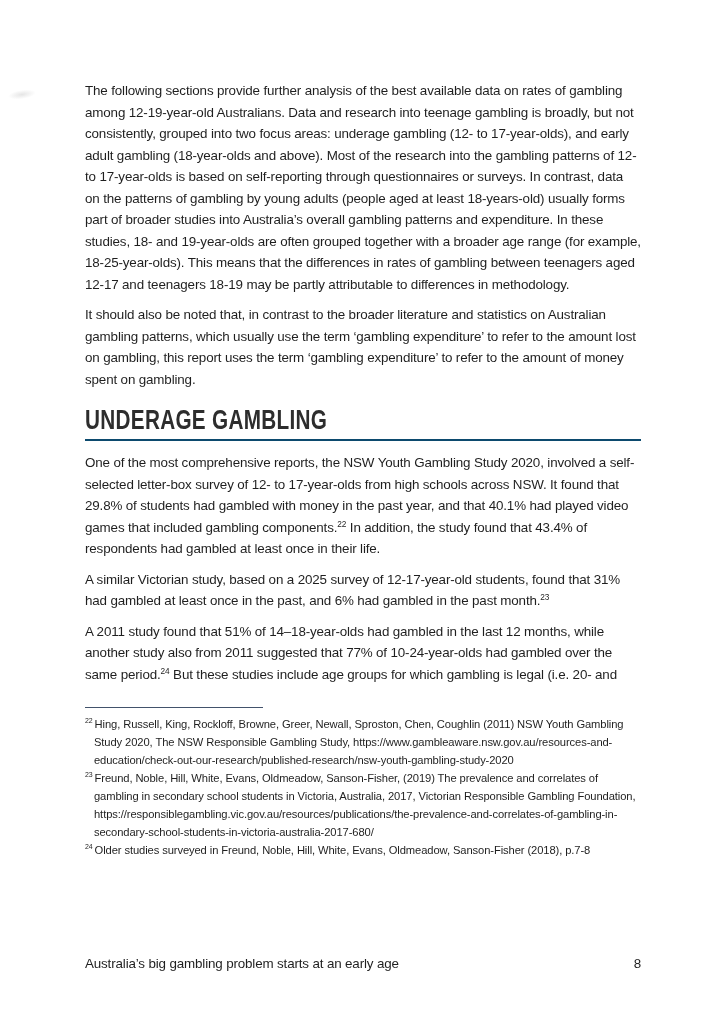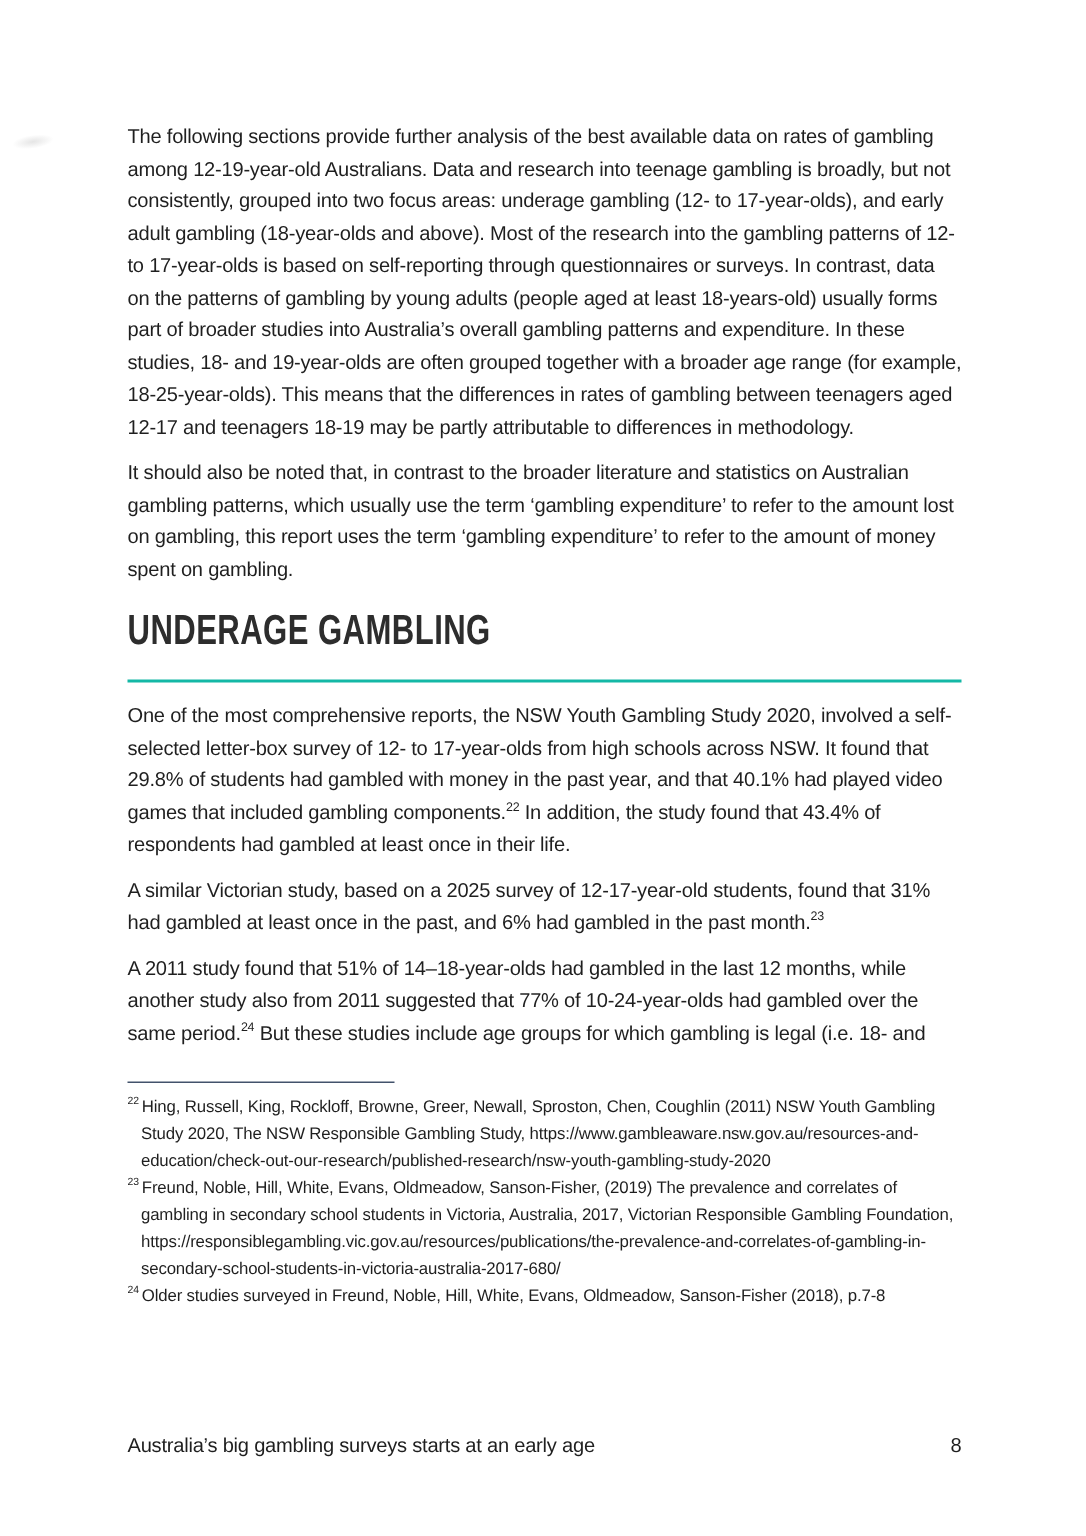--- a/index.html
+++ b/index.html
@@ -24,22 +24,22 @@
     text-align:left;
   }
   .italic { }
   sup {
     font-size:0.62em;
     vertical-align:super;
     line-height:0;
   }
   .section-heading-wrap {
     margin:15px 0 11px 0;
-    border-bottom:2px solid #14b8a6;
-    padding-bottom:18px;
+    border-bottom:2px solid #0c4a6e;
+    padding-bottom:4px;
   }
   .section-heading {
     display:inline-block;
     font-size:28px;
     line-height:30px;
     font-weight:bold;
     color:#2d2d2d;
     letter-spacing:0.4px;
     transform:scaleX(0.74);
     transform-origin:left center;
@@ -97,36 +97,36 @@
 
     <div class="section-heading-wrap">
       <span class="section-heading">UNDERAGE GAMBLING</span>
     </div>
 
 
     <p class="body"><span>One of the most comprehensive reports, the </span><span class="italic">NSW Youth Gambling Study 2020,</span><span> involved a self-selected letter-box survey of 12- to 17-year-olds from high schools across NSW. It found that 29.8% of students had gambled with money in the past year, and that 40.1% had played video games that included gambling components.</span><sup>22</sup><span> In addition, the study found that 43.4% of respondents had gambled at least once in their life.</span></p>
 
     <p class="body"><span>A similar Victorian study, based on a 2025 survey of 12-17-year-old students, found that 31% had gambled at least once in the past, and 6% had gambled in the past month.</span><sup>23</sup></p>
 
-    <p class="body"><span>A 2011 study found that 51% of 14–18-year-olds had gambled in the last 12 months, while another study also from 2011 suggested that 77% of 10-24-year-olds had gambled over the same period.</span><sup>24</sup><span> But these studies include age groups for which gambling is legal (i.e. 18- and</span></p>
+    <p class="body"><span>A 2011 study found that 51% of 14–18-year-olds had gambled in the last 12 months, while another study also from 2011 suggested that 77% of 10-24-year-olds had gambled over the same period.</span><sup>24</sup><span> But these studies include age groups for which gambling is legal (i.e. 20- and</span></p>
 
     <div class="footnote-sep"></div>
 
     <p class="footnote">
       <sup class="fn-num">22</sup><span><span>Hing, Russell, King, Rockloff, Browne, Greer, Newall, Sproston, Chen, Coughlin (2011) </span><span class="italic">NSW Youth Gambling Study 2020</span><span>, The NSW Responsible Gambling Study, https://www.gambleaware.nsw.gov.au/resources-and-education/check-out-our-research/published-research/nsw-youth-gambling-study-2020</span></span>
     </p>
 
     <p class="footnote">
       <sup class="fn-num">23</sup><span><span>Freund, Noble, Hill, White, Evans, Oldmeadow, Sanson-Fisher, (2019) </span><span class="italic">The prevalence and correlates of gambling in secondary school students in Victoria, Australia, 2017</span><span>, Victorian Responsible Gambling Foundation, https://responsiblegambling.vic.gov.au/resources/publications/the-prevalence-and-correlates-of-gambling-in-secondary-school-students-in-victoria-australia-2017-680/</span></span>
     </p>
 
     <p class="footnote">
       <sup class="fn-num">24</sup><span><span>Older studies surveyed in Freund, Noble, Hill, White, Evans, Oldmeadow, Sanson-Fisher (2018), p.7-8</span></span>
     </p>
 
   </div>
 
   <div class="footer">
-    <span>Australia’s big gambling surveys starts at an early age</span>
+    <span>Australia’s big gambling problem starts at an early age</span>
     <span>8</span>
   </div>
 
 </div>
 
 </body></html>

